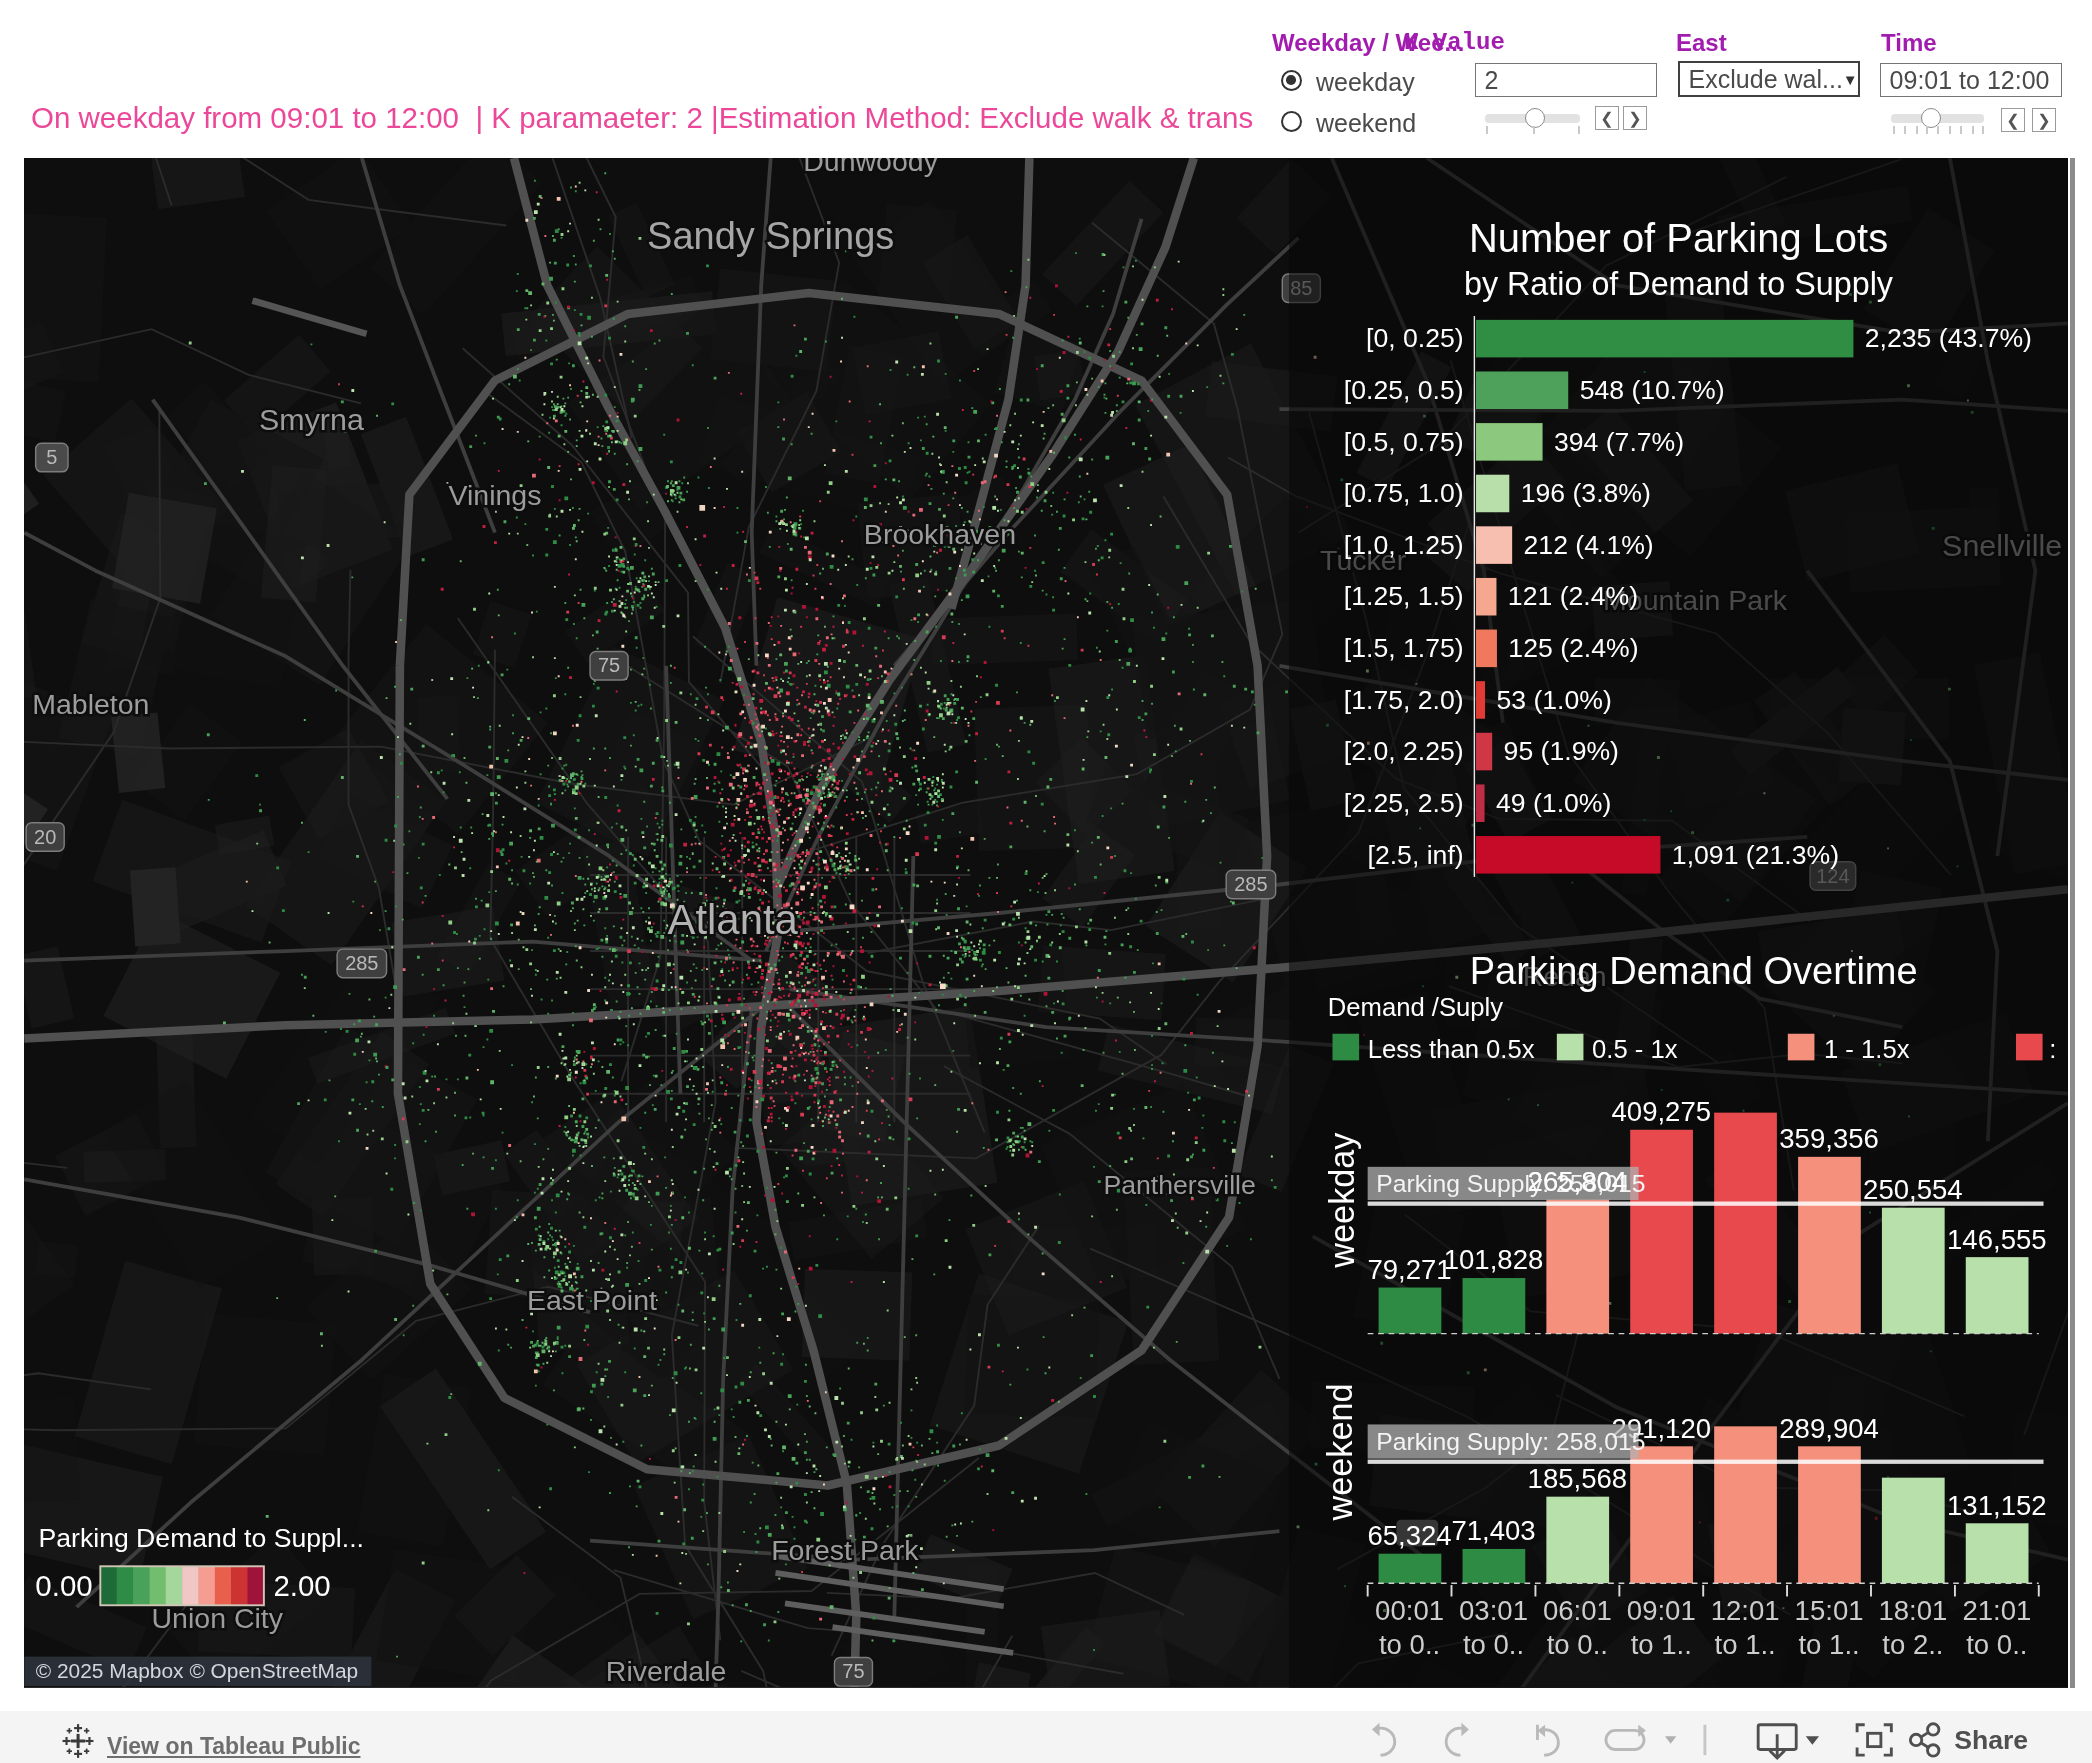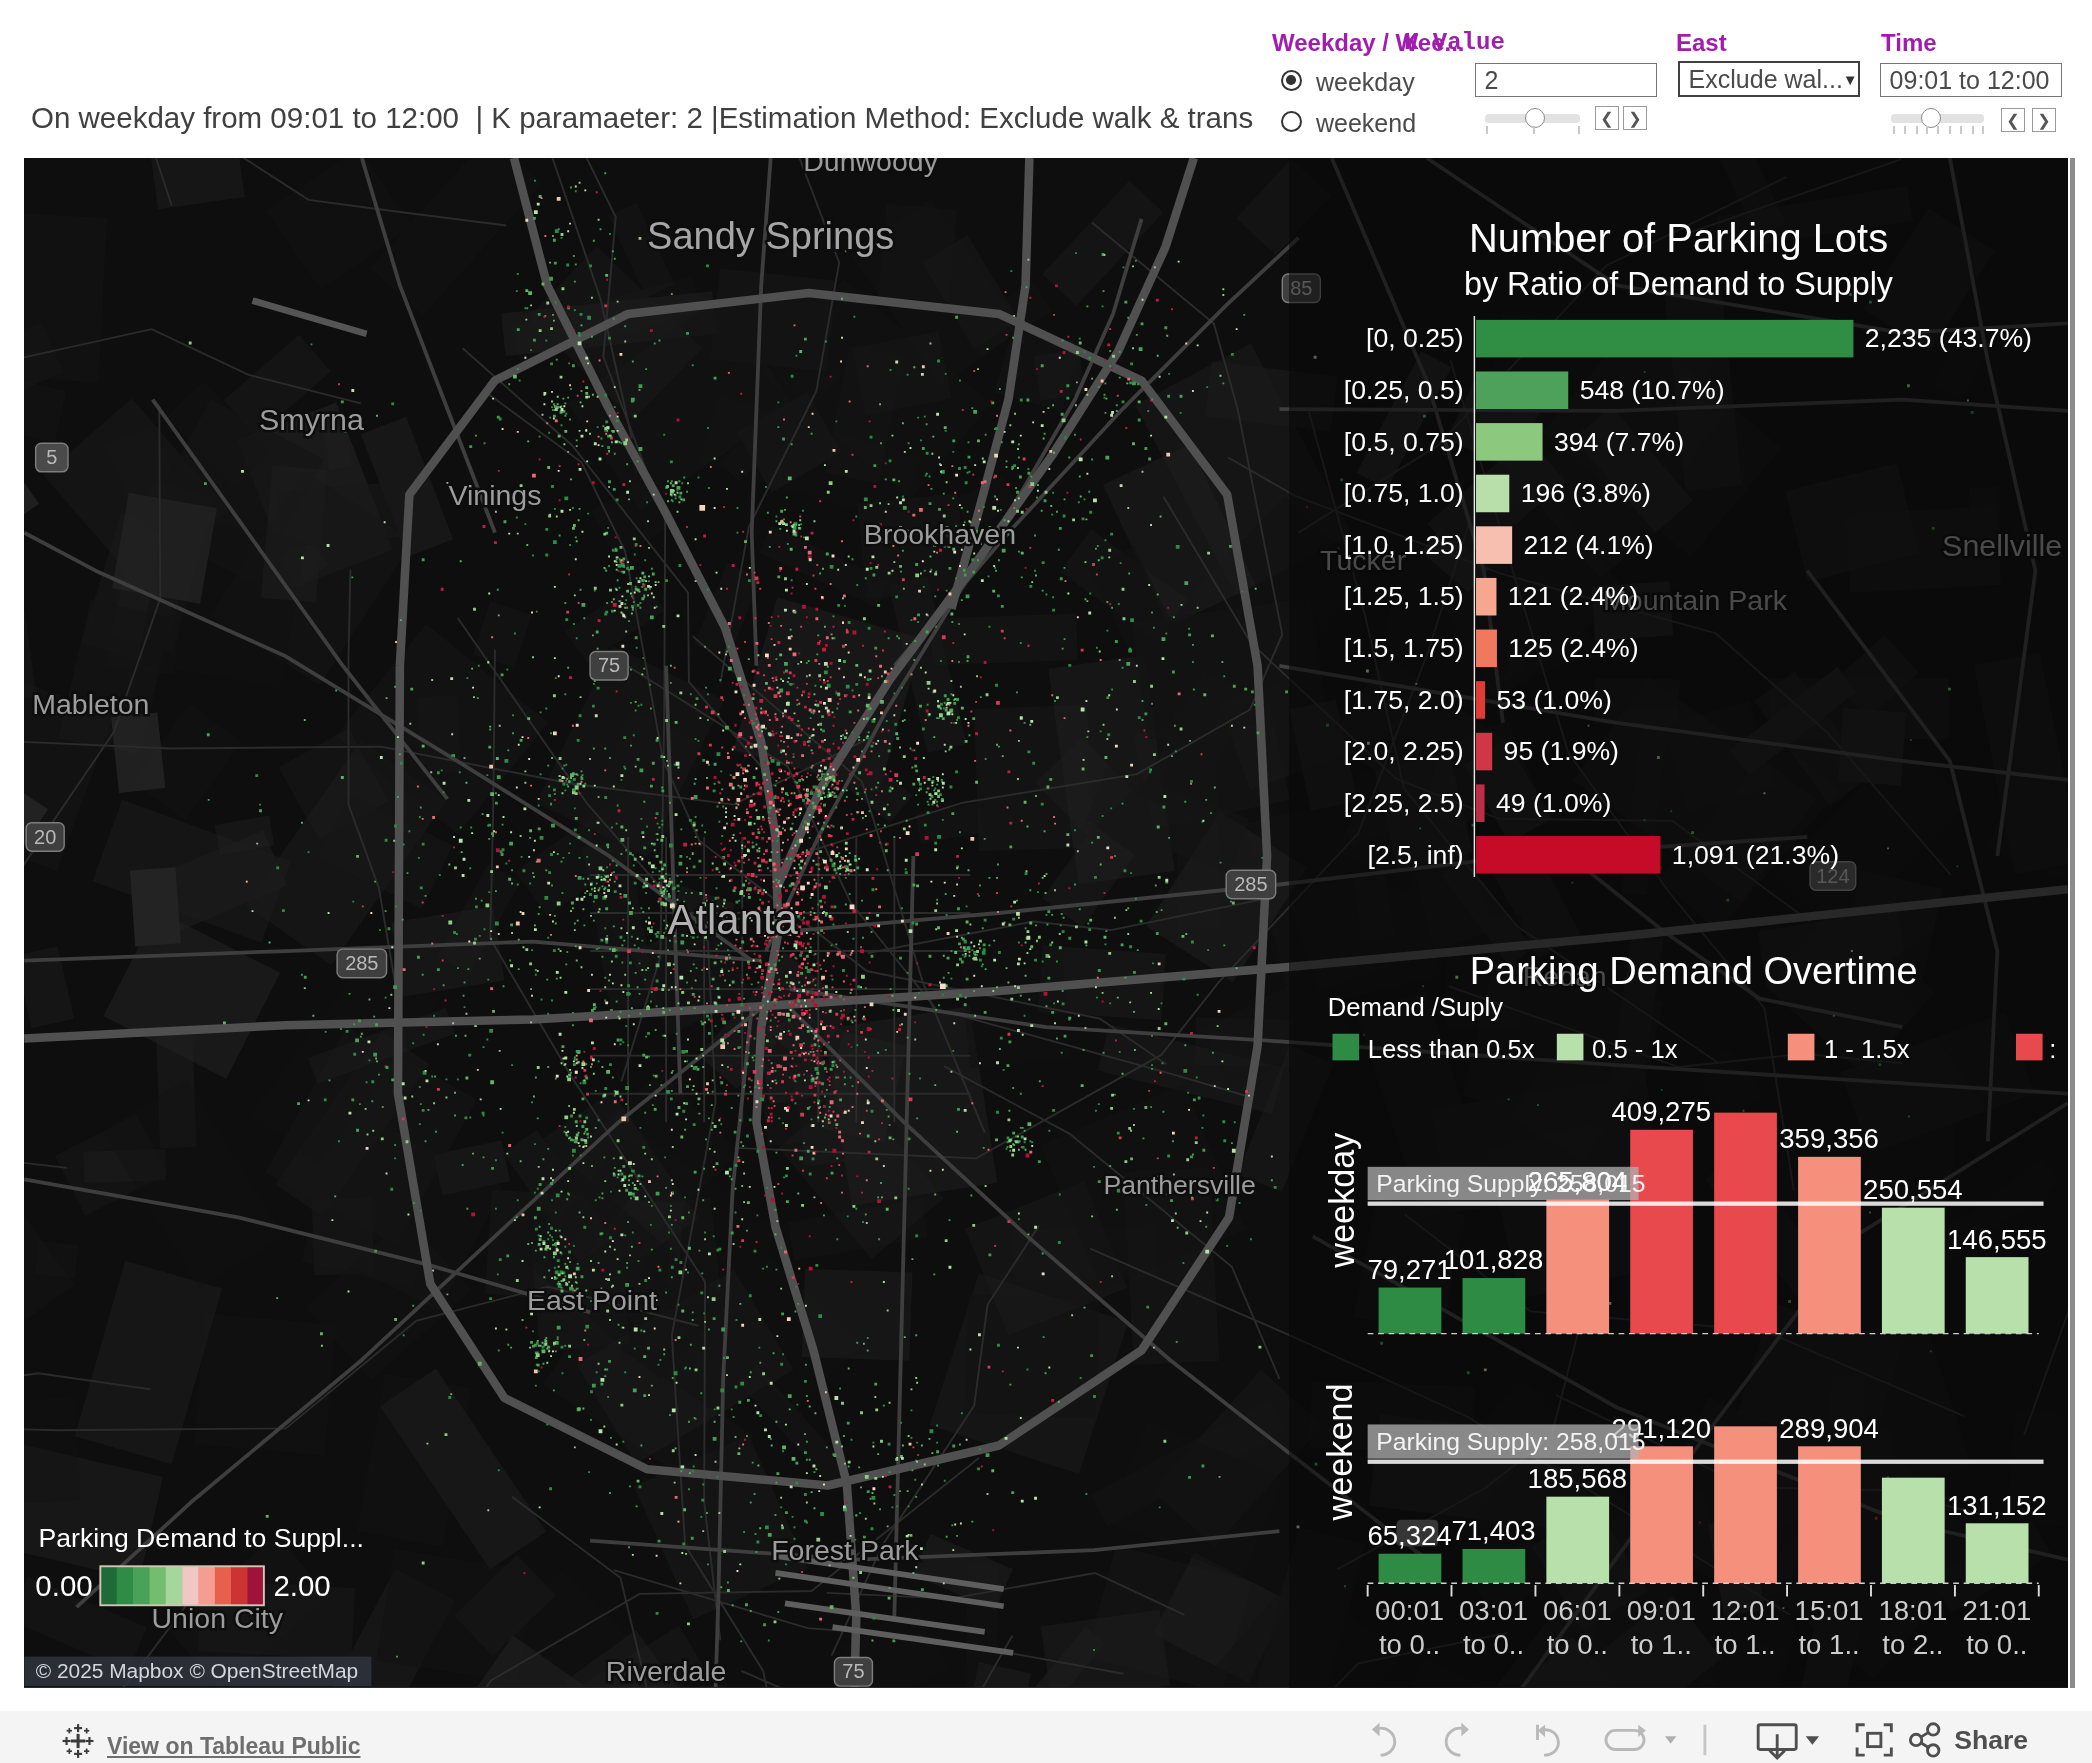--- a/index.html
+++ b/index.html
@@ -1,19 +1,19 @@
 <!DOCTYPE html>
 <html style="font-size:15px"><head><meta charset="utf-8">
 <style>
 * { margin:0; padding:0; box-sizing:border-box; }
 body { font-family:"Liberation Sans",sans-serif; }
 .page { position:relative; width:2092px; height:1763px; background:#ffffff; overflow:hidden; }
 .abs { position:absolute; }
 .title { left:31px; top:38px; font-size:49px; font-weight:bold; color:#333333; letter-spacing:-1.9px; }
-.subtitle { left:31px; top:101px; font-size:29.5px; color:#404040; white-space:nowrap; width:1247px; overflow:hidden; }
+.subtitle { left:31px; top:101px; font-size:29.5px; color:#ec4899; white-space:nowrap; width:1247px; overflow:hidden; }
 .ctl-label { font-size:24px; color:#a21caf; font-weight:bold; }
 .ctl-input { border:1.9px solid #757575; background:#fff; font-size:25px; color:#4a4a4a; padding-left:8.6px; display:flex; align-items:center; white-space:nowrap; overflow:hidden; }
 .radio { width:21px; height:21px; border:2.4px solid #333; border-radius:50%; position:absolute; }
 .radio .dot { position:absolute; left:3.3px; top:3.3px; width:9.5px; height:9.5px; background:#333; border-radius:50%; }
 .rlabel { font-size:25px; color:#4a4a4a; }
 .track { background:#e2e2e2; height:8.6px; border-radius:3.8px; }
 .knob { width:20px; height:20px; background:#fff; border:1.9px solid #8a8a8a; border-radius:50%; }
 .sbtn { width:24px; height:24px; border:1.9px solid #9a9a9a; background:#fff; color:#555; font-size:16px;
         display:flex; align-items:center; justify-content:center; }
 .tick { width:1.9px; height:7.6px; background:#c9c9c9; }

